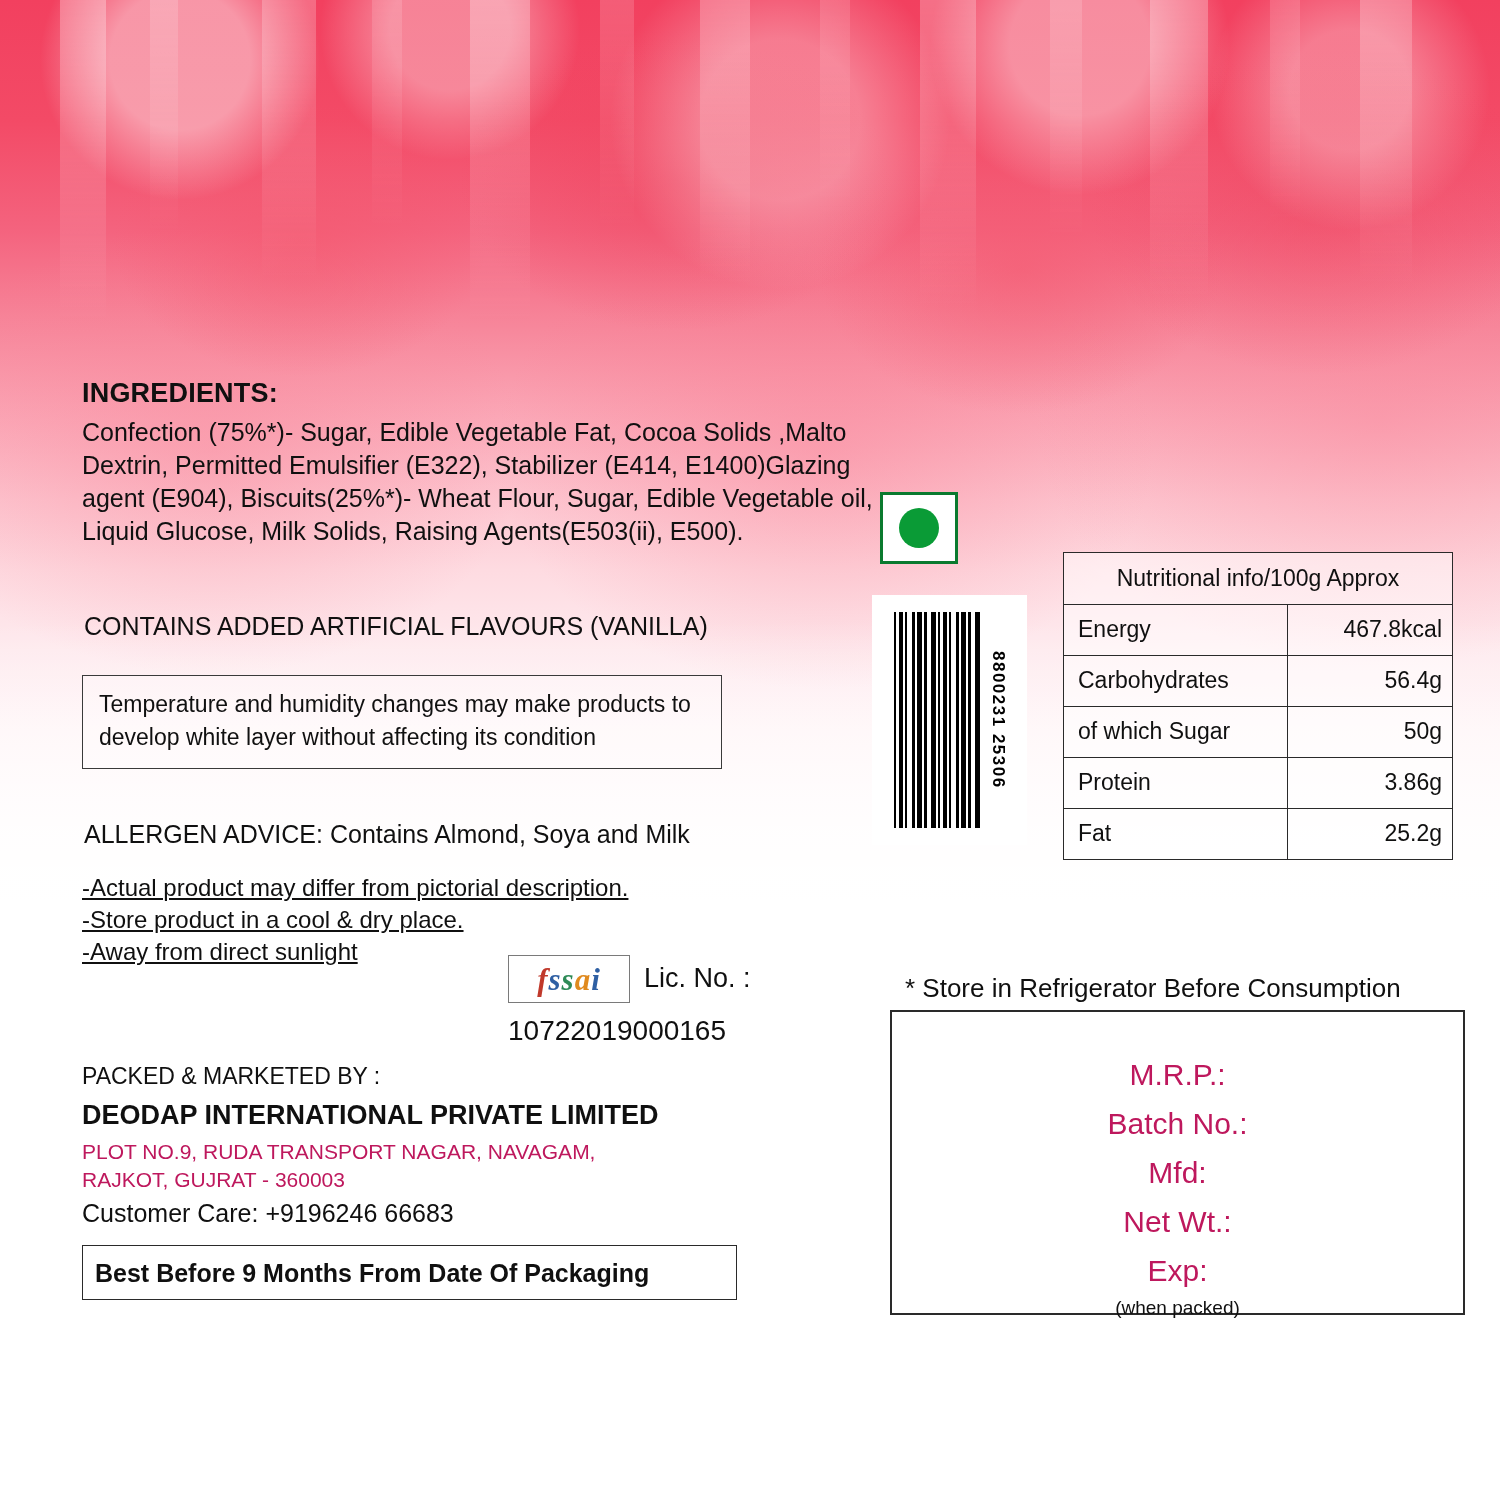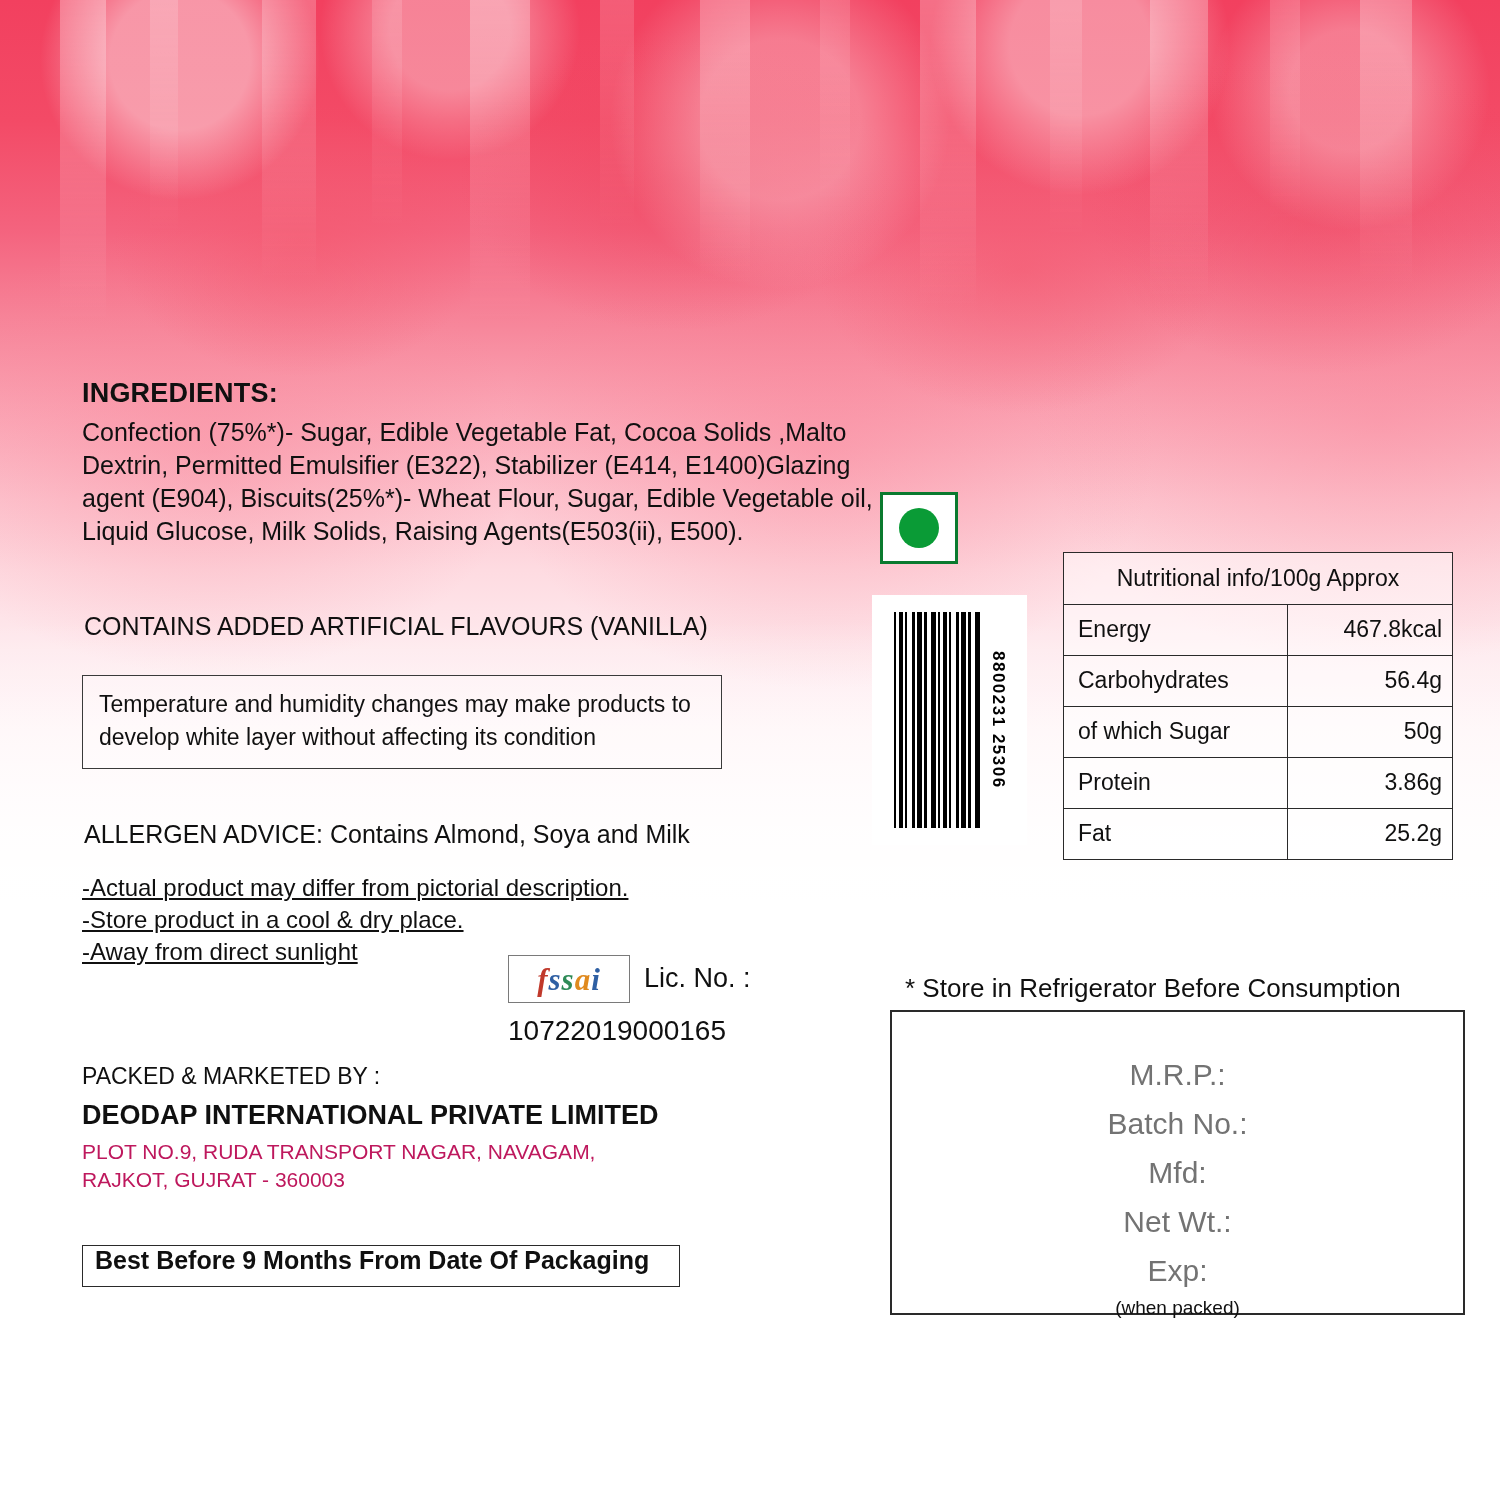--- a/index.html
+++ b/index.html
@@ -188,24 +188,24 @@
   }
   .care {
     position: absolute;
     left: 82px; top: 1199px;
     font-size: 25px;
     color: #101010;
   }
   .best-before {
     position: absolute;
     left: 82px; top: 1245px;
-    width: 598px;
+    width: 655px;
     box-sizing: border-box;
     border: 1.5px solid #2a2a2a;
-    padding: 0 0 11px 12px;
+    padding: 13px 0 11px 12px;
     font-size: 25px;
     font-weight: 600;
     color: #101010;
   }
 
   
   .veg-mark {
     position: absolute;
     left: 880px; top: 492px;
     width: 78px; height: 72px;
@@ -297,21 +297,21 @@
     width: 575px; height: 305px;
     box-sizing: border-box;
     border: 2px solid #2a2a2a;
     background: rgba(255,255,255,0.35);
     text-align: center;
     padding-top: 38px;
   }
   .mrp-box div.line {
     font-size: 30px;
     line-height: 49px;
-    color: #737373;
+    color: #be185d;
   }
   .mrp-box div.when {
     font-size: 19px;
     margin-top: 2px;
     color: #101010;
   }
 </style>
 </head>
 <body>
 
@@ -346,20 +346,21 @@
     <div class="lic-label">Lic. No. :</div>
   </div>
   <div class="lic-number">10722019000165</div>
 
   <div class="packed-by">PACKED &amp; MARKETED BY :</div>
   <div class="company">DEODAP INTERNATIONAL PRIVATE LIMITED</div>
   <div class="addr">
     <div>PLOT NO.9, RUDA TRANSPORT NAGAR,  NAVAGAM,</div>
     <div>RAJKOT, GUJRAT - 360003</div>
   </div>
+  <div class="care">Customer Care: +9196246 66683</div>
   <div class="best-before">Best Before 9 Months From Date Of Packaging</div>
 
   <div class="veg-mark">
     <div class="veg-dot"></div>
   </div>
 
   <div class="barcode-box">
     <div class="barcode-bars"></div>
     <div class="barcode-num">8800231 25306</div>
   </div>

